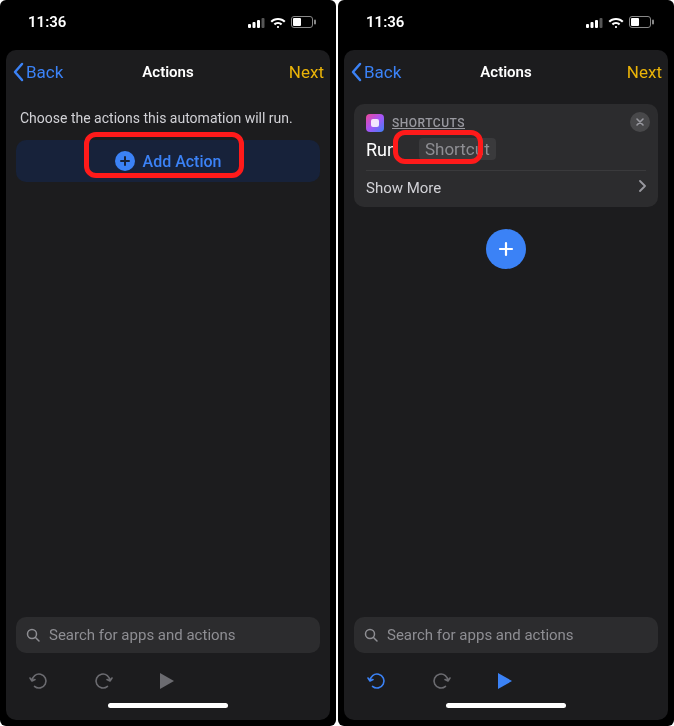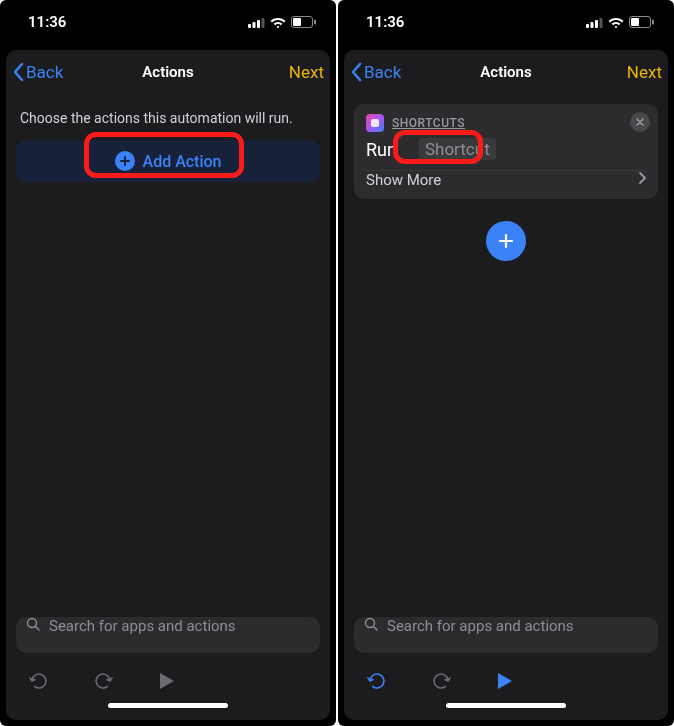--- a/index.html
+++ b/index.html
@@ -162,21 +162,21 @@
     border-radius: 4px;
     padding: 1px 6px;
     font-size: 17px;
   }
   .show-more-row {
     display: flex;
     align-items: flex-start;
     justify-content: space-between;
     color: #d1d1d6;
     font-size: 15px;
-    padding-top: 0;
+    padding-top: 8px;
     border-top: 0.5px solid #3a3a3c;
     cursor: pointer;
   }
   .fab {
     width: 40px; height: 40px;
     border-radius: 50%;
     background: #3b82f6;
     display: flex;
     align-items: center;
     justify-content: center;
@@ -187,20 +187,21 @@
     background: #1c1c1e;
     margin: 0 6px 6px 6px;
     border-radius: 0 0 10px 10px;
     padding: 8px 10px 6px 10px;
   }
   .search-bar {
     height: 36px;
     background: #2c2c2e;
     border-radius: 10px;
     display: flex;
+    align-items: center;
     padding: 0 10px;
     gap: 8px;
     color: #8e8e93;
     font-size: 15px;
     margin-bottom: 8px;
     cursor: text;
   }
   .toolbar {
     display: flex;
     align-items: center;

